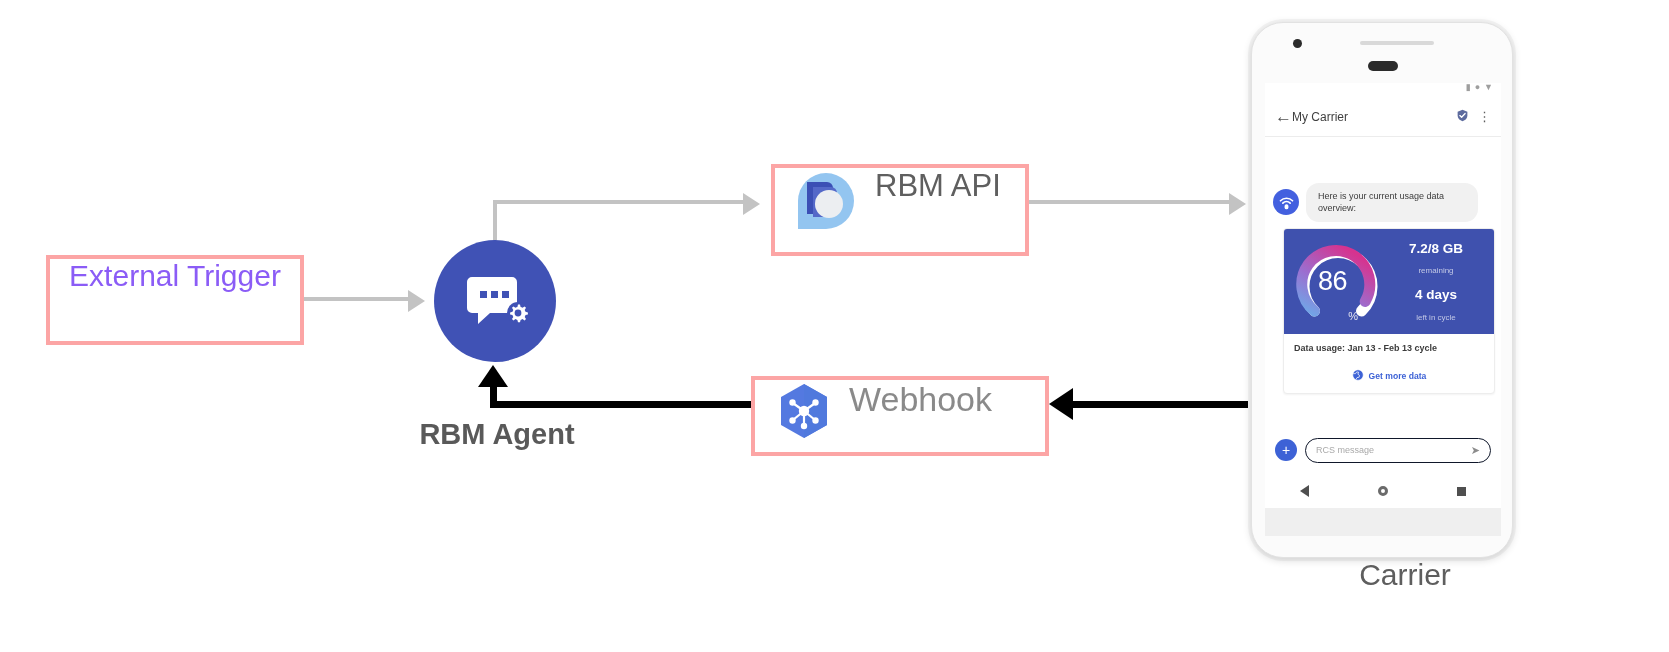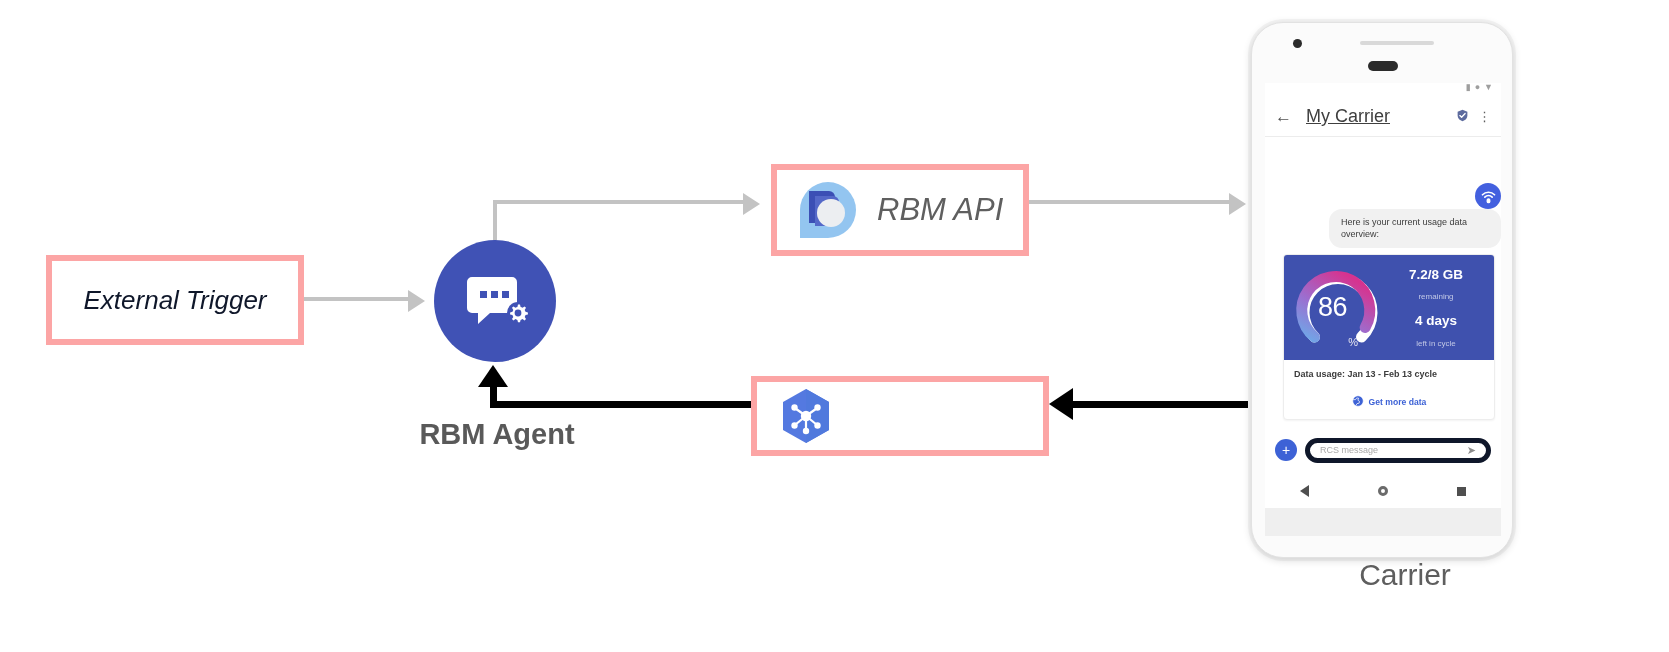--- a/index.html
+++ b/index.html
@@ -13,39 +13,38 @@
   #stage {
     position: relative;
     width: 1669px;
     height: 652px;
     background: #ffffff;
   }
 
   
   .node-box {
     position: absolute;
-    border: 6px solid #fca5a5;
+    border: 4px solid #fca5a5;
     background: #ffffff;
     display: flex;
-    align-items: center;
-    font-style: italic;
+    align-items: flex-start;
   }
   .node-label {
     font-family: "Liberation Sans", sans-serif;
     font-weight: 300;
     color: #5b5b5b;
     white-space: nowrap;
   }
 
   
   #external-trigger {
     left: 46px; top: 255px; width: 258px; height: 90px;
     justify-content: center;
   }
-  #external-trigger .node-label { font-size: 26px; color: #0f172a; }
+  #external-trigger .node-label { font-size: 30px; color: #8b5cf6; }
 
   
   #rbm-api-box {
     left: 771px; top: 164px; width: 258px; height: 92px;
     padding-left: 18px; gap: 16px;
   }
   #rbm-api-box .node-label { font-size: 31px; color: #5f5f5f; }
 
   
   #webhook-box {
@@ -148,30 +147,29 @@
   #app-bar {
     position: absolute; left: 0; top: 14px;
     width: 236px; height: 40px;
     display: flex; align-items: center;
     padding: 0 10px;
     border-bottom: 1px solid #ececec;
     background: #ffffff;
   }
   #back-arrow-icon { font-size: 17px; color: #525252; line-height: 1; }
   #app-bar-title {
-    margin-left: 14px;
-    font-size: 18px; color: #3f3f3f; font-weight: 400; text-decoration: underline;
+    font-size: 12px; color: #3f3f3f; font-weight: 400;
   }
   #app-bar-spacer { flex: 1; }
   #verified-icon { margin-right: 9px; }
   #overflow-icon { font-size: 13px; color: #5d5d5d; letter-spacing: 0; line-height: 1; }
 
   
   #convo { position: absolute; left: 0; top: 55px; width: 236px; }
-  #agent-row { display: flex; align-items: flex-end; padding: 45px 0 0 8px; flex-direction: column; }
+  #agent-row { display: flex; align-items: center; padding: 45px 0 0 8px; }
   #agent-avatar {
     width: 26px; height: 26px; border-radius: 50%;
     background: #4360df;
     display: flex; align-items: center; justify-content: center;
     flex: 0 0 26px;
   }
   #agent-bubble {
     margin-left: 7px;
     background: #f1f1f1;
     border-radius: 13px;
@@ -243,21 +241,21 @@
     background: #ffffff;
   }
   #plus-button {
     width: 22px; height: 22px; border-radius: 50%;
     background: #3d62d6; color: #ffffff;
     display: flex; align-items: center; justify-content: center;
     font-size: 14px; line-height: 1; flex: 0 0 22px;
   }
   #composer-input {
     flex: 1; height: 25px;
-    border: 5px solid #0f172a; border-radius: 13px;
+    border: 1px solid #0f172a; border-radius: 13px;
     display: flex; align-items: center; justify-content: space-between;
     padding: 0 10px;
     background: #ffffff;
   }
   #composer-placeholder { font-size: 9px; color: #a9a9a9; }
   #send-icon { font-size: 11px; color: #8c8c8c; line-height: 1; }
 
   
   #nav-bar {
     position: absolute; left: 0; bottom: 0;
@@ -351,20 +349,21 @@
       <circle cx="42.5" cy="40.5" r="3.2" fill="#ffffff"></circle>
       <circle cx="31" cy="46" r="3.2" fill="#ffffff"></circle>
       <g stroke="#ffffff" stroke-width="2.2">
         <line x1="31" y1="31" x2="20.5" y2="23.5"></line>
         <line x1="31" y1="31" x2="41.5" y2="23.5"></line>
         <line x1="31" y1="31" x2="20.5" y2="39.5"></line>
         <line x1="31" y1="31" x2="41.5" y2="39.5"></line>
         <line x1="31" y1="31" x2="31" y2="45"></line>
       </g>
     </svg>
+    <span class="node-label">Webhook</span>
   </div>
 
   <div id="phone">
     <div id="phone-camera"></div>
     <div id="phone-earpiece-line"></div>
     <div id="phone-speaker"></div>
     <div class="side-key" style="top:118px; height:26px;"></div>
     <div class="side-key" style="top:158px; height:46px;"></div>
 
     <div id="phone-screen">

